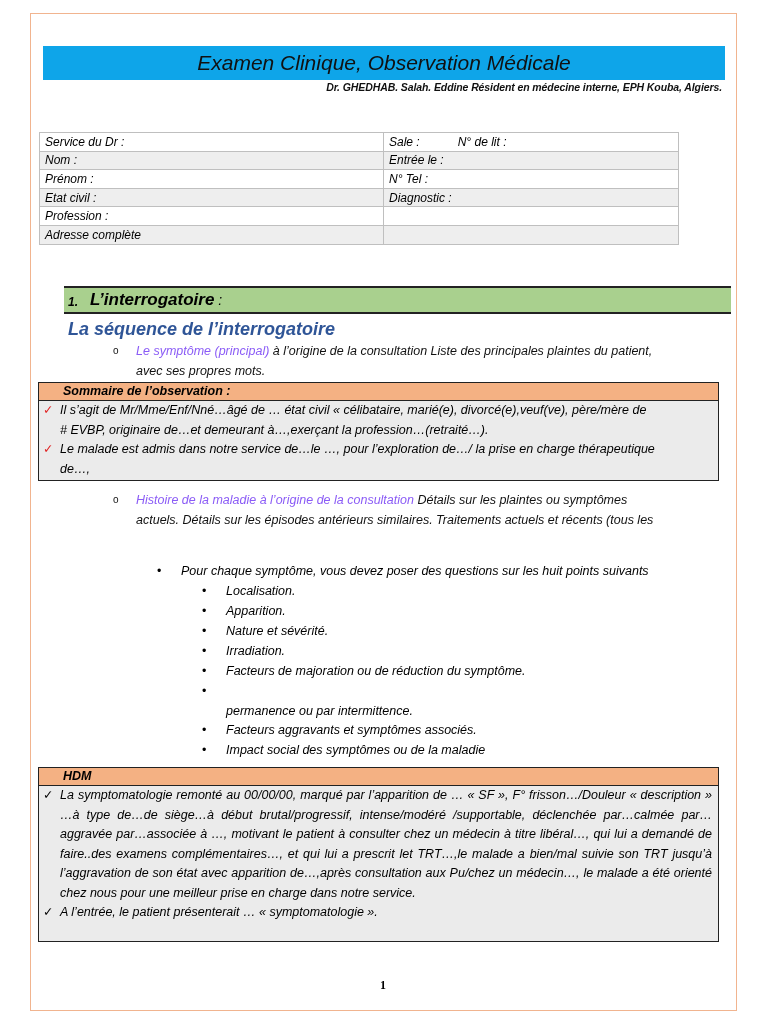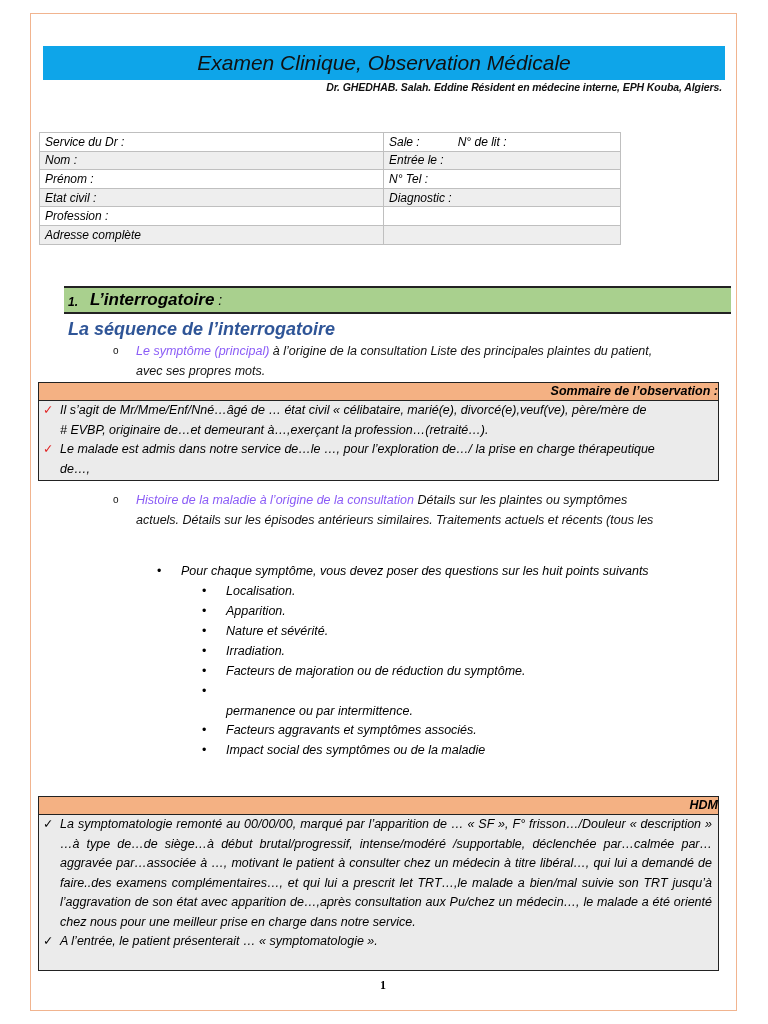--- a/index.html
+++ b/index.html
@@ -6,41 +6,41 @@
   body { width:768px; height:1024px; position:relative; overflow:hidden;
          font-family:"Liberation Sans", sans-serif; color:#000; }
   .page-frame { position:absolute; left:30px; top:13px; width:707px; height:998px;
                 border:1.5px solid #f1b48f; box-sizing:border-box; }
   .title-bar { position:absolute; left:43px; top:46px; width:682px; height:34px;
                background:#0ea5e9; text-align:center; }
   .title-bar span { font-family:"Liberation Sans", sans-serif; font-style:italic;
                     font-size:21px; line-height:34px; color:#111; }
   .author { position:absolute; right:46px; top:81px; font-size:10.5px; font-style:italic;
             font-weight:bold; color:#111; letter-spacing:-0.1px;margin-left:42px; }
-  table.info { position:absolute; left:39px; top:132px; width:582px; border-collapse:collapse;
+  table.info { position:absolute; left:39px; top:132px; width:640px; border-collapse:collapse;
                font-size:12px; font-style:italic; }
   table.info td { border:1px solid #bfbfbf; height:17.6px; padding:0 0 0 5px; }
   table.info tr:nth-child(even) td { background:#eeeeee; }
   table.info td.left { width:338px; }
   .sale-gap { display:inline-block; width:38px; }
   .section-bar { position:absolute; left:64px; top:286px; width:667px; height:28px;
                  background:#a9d08e; border-top:2px solid #222; border-bottom:2px solid #222;
                  box-sizing:border-box; }
   .section-bar .num { font-size:12px; font-style:italic; font-weight:bold; position:absolute; left:4px; top:7px; }
   .section-bar .txt { font-size:17px; font-style:italic; font-weight:bold; position:absolute; left:26px; top:2px; }
   .section-bar .colon { font-size:14px; font-style:italic; font-weight:normal; }
   .subhead { position:absolute; left:68px; top:319px; font-size:18px; font-style:italic;
              font-weight:bold; color:#2f5597; }
   .para { position:absolute; font-size:12.5px; font-style:italic; line-height:20px; color:#111; }
   .red { color:#8b5cf6; font-weight:normal; }
   .circ { position:absolute; font-size:10px; font-style:normal; }
   .box { position:absolute; left:38px; width:681px; border:1.5px solid #222; box-sizing:border-box;
          background:#ebebeb; }
-  .box-head { background:#f4b183; border-bottom:1px solid #222; text-align:right;
-              font-size:12.5px; font-style:italic; font-weight:bold; height:17px; line-height:17px; }
+  .box-head { background:#f4b183; border-bottom:1px solid #222; text-align:left;
+              font-size:12.5px; font-style:italic; font-weight:bold; height:17px; line-height:17px;padding-left:24px; }
   .box-item { position:relative; padding-left:21px; padding-right:6px; font-size:12.5px;
               font-style:italic; line-height:19.5px; }
   .box-item .check { position:absolute; left:4px; top:0; font-style:normal; }
   .check.red-check { color:#e02020; }
   .justify { text-align:justify; text-align-last:left; }
   .bul { position:absolute; font-size:12.5px; font-style:italic; line-height:19.5px; }
   .bul .dot { position:absolute; left:-24px; top:0; font-style:normal; }
   .page-num { position:absolute; left:380px; top:978px; font-family:"Liberation Serif", serif;
               font-weight:bold; font-size:12px; }
 </style>
@@ -123,21 +123,21 @@
   <div class="bul" style="left:226px; top:582px;"><span class="dot">•</span><span>Localisation.</span></div>
   <div class="bul" style="left:226px; top:602px;"><span class="dot">•</span><span>Apparition.</span></div>
   <div class="bul" style="left:226px; top:622px;"><span class="dot">•</span><span>Nature et sévérité.</span></div>
   <div class="bul" style="left:226px; top:642px;"><span class="dot">•</span><span>Irradiation.</span></div>
   <div class="bul" style="left:226px; top:662px;"><span class="dot">•</span><span>Facteurs de majoration ou de réduction du symptôme.</span></div>
   <div class="bul" style="left:226px; top:682px;"><span class="dot">•</span><br><span>permanence ou par intermittence.</span></div>
   <div class="bul" style="left:226px; top:721px;"><span class="dot">•</span><span>Facteurs aggravants et symptômes associés.</span></div>
   <div class="bul" style="left:226px; top:741px;"><span class="dot">•</span><span>Impact social des symptômes ou de la maladie</span></div>
 </div>
 
-<div class="box" style="top:796px; height:175px;">
+<div class="box" style="top:767px; height:175px;">
   <div class="box-head">HDM</div>
   <div class="box-item justify">
     <span class="check">✓</span>
     <span>La symptomatologie remonté au 00/00/00, marqué par l’apparition de … « SF », F° frisson…/Douleur « description » …à type de…de siège…à début brutal/progressif, intense/modéré /supportable, déclenchée par…calmée par…aggravée par…associée à …, motivant le patient à consulter chez un médecin à titre libéral…, qui lui a demandé de faire..des examens complémentaires…, et qui lui a prescrit let TRT…,le malade a bien/mal suivie son TRT jusqu’à l’aggravation de son état avec apparition de…,après consultation aux Pu/chez un médecin…, le malade a été orienté chez nous pour une meilleur prise en charge dans notre service.</span>
   </div>
   <div class="box-item">
     <span class="check">✓</span>
     <span>A l’entrée, le patient présenterait … « symptomatologie ».</span>
   </div>
 </div>

